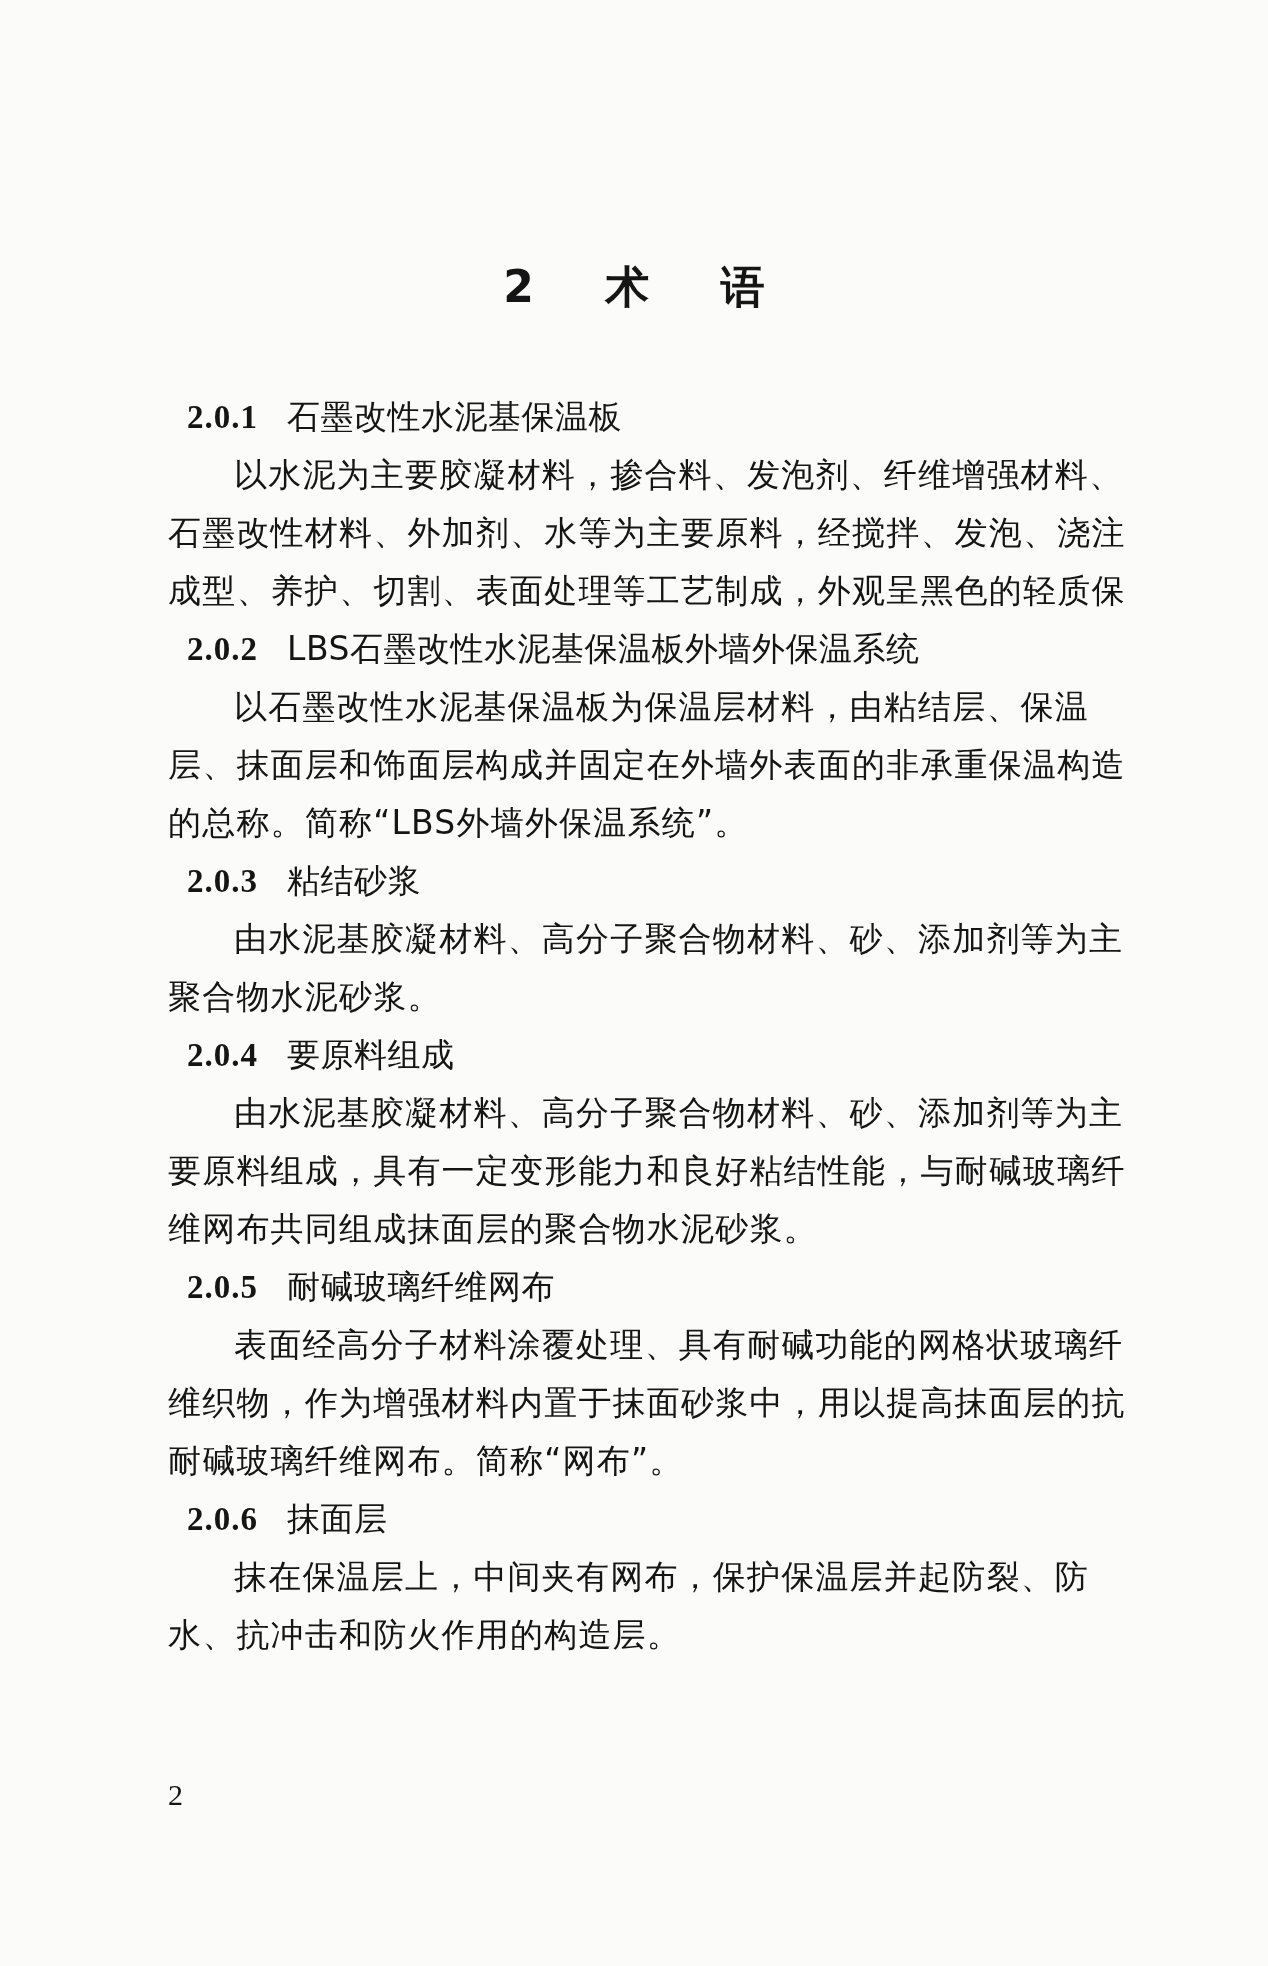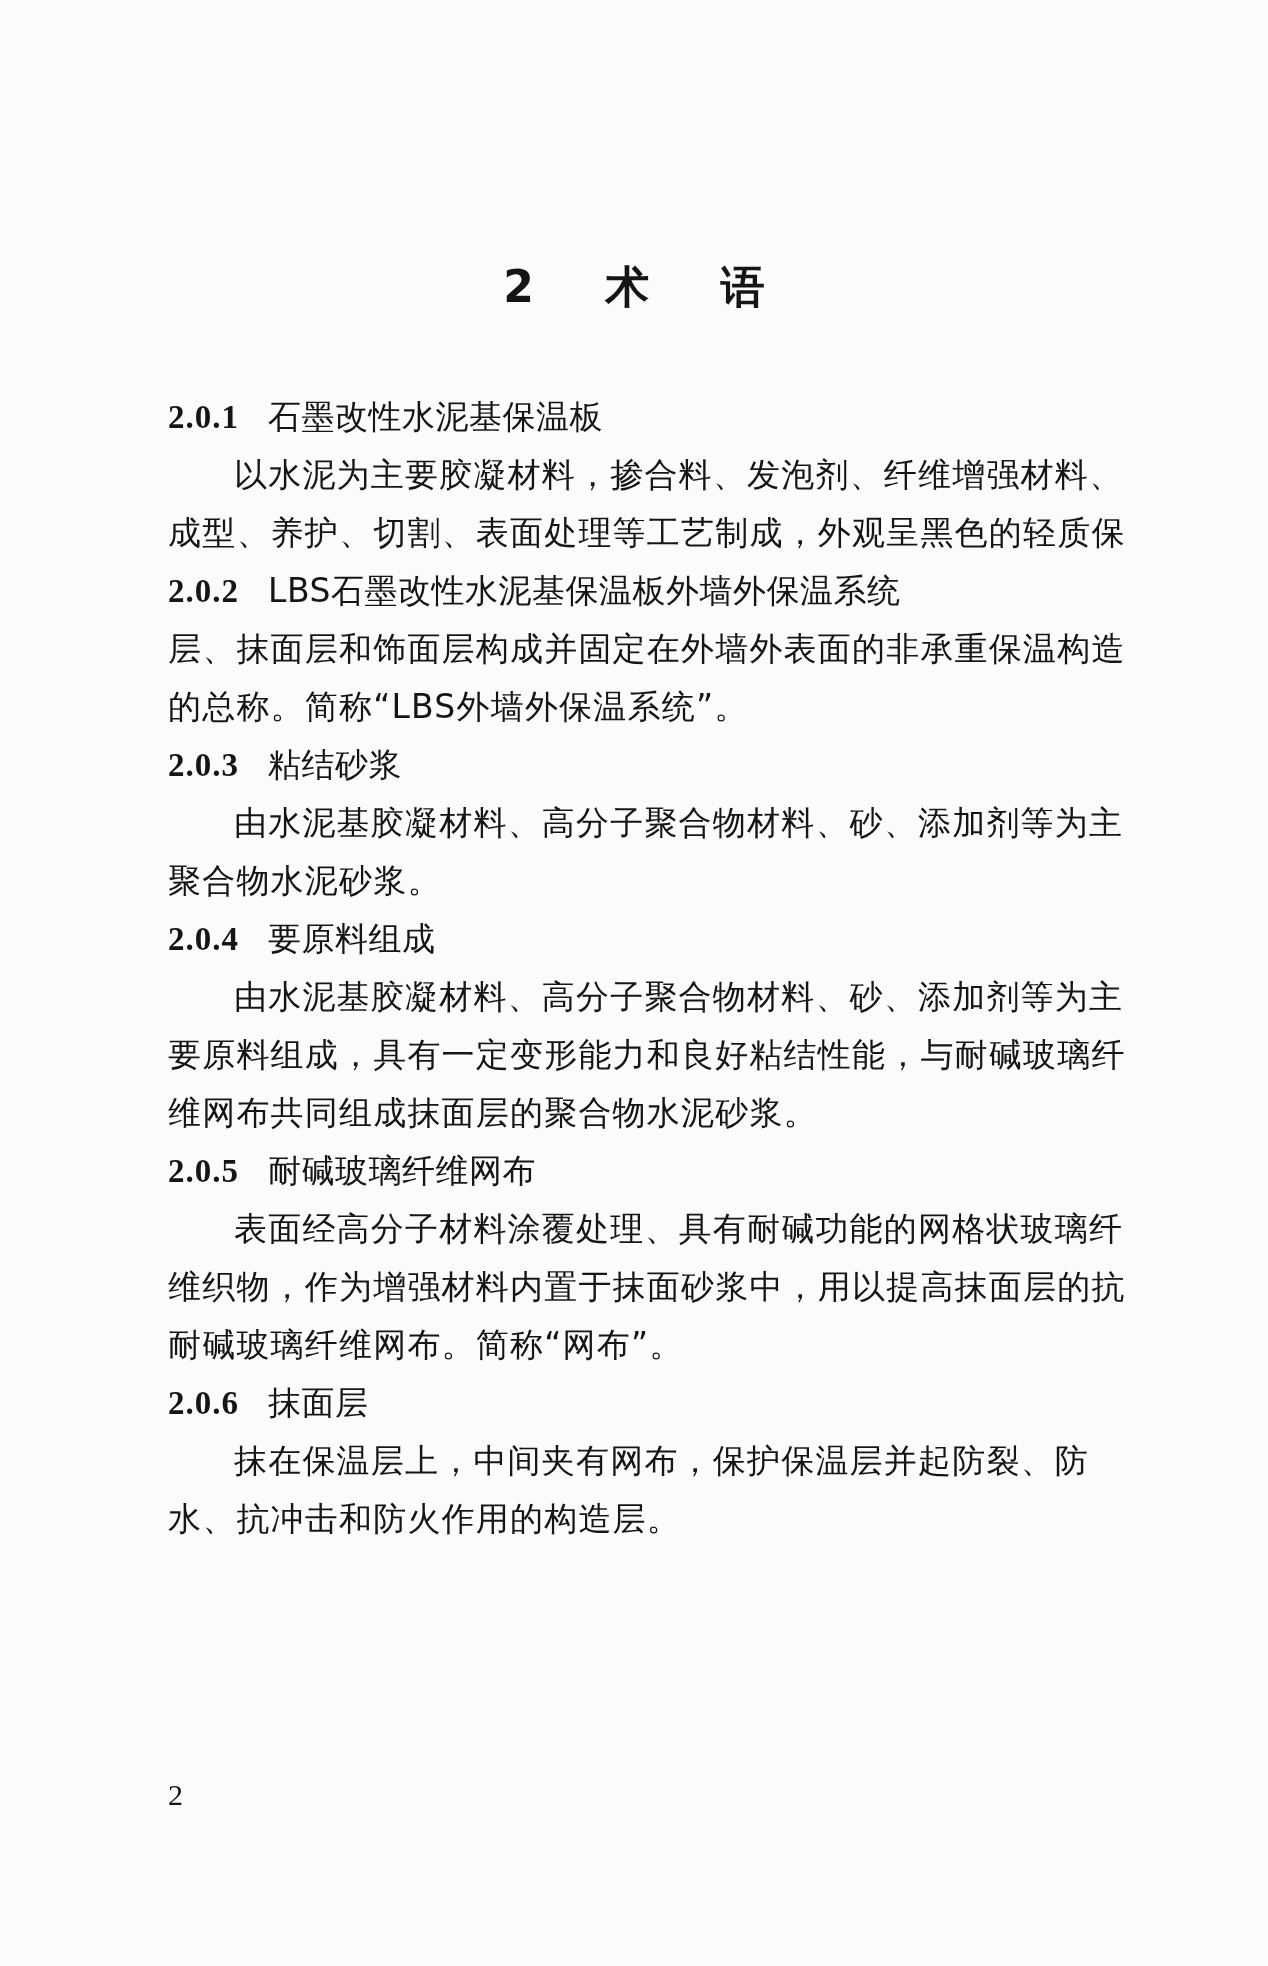--- a/index.html
+++ b/index.html
@@ -16,21 +16,21 @@
     text-align: center; font-size: 44px; font-weight: bold; letter-spacing: 0;
     font-family: "DejaVu Sans", sans-serif;
   }
   .title span { display: inline-block; margin: 0 28px; }
   .content { position: absolute; left: 168px; top: 388px; width: 990px; }
   .line {
     height: 58px; line-height: 58px; font-size: 33px; white-space: nowrap;
     font-family: "DejaVu Sans", sans-serif; letter-spacing: 1.2px;
   }
   .indent { padding-left: 66px; }
-  .num { font-family: "Liberation Serif", serif; font-weight: bold; font-size: 33px; display: inline-block; width: 100px; letter-spacing: 1px; }
+  .num { font-family: "Liberation Serif", serif; font-weight: bold; font-size: 33px; display: inline-block; width: 100px; letter-spacing: 1px; margin-left: 19px; }
   .term { letter-spacing: 0.5px; margin-top: 21px; }
   .pagenum {
     position: absolute; left: 168px; top: 1778px; font-size: 30px;
     font-family: "Liberation Serif", serif;
   }
 </style>
 </head>
 <body>
 
 <div class="page">
@@ -39,25 +39,27 @@
     <span>术</span>
     <span>语</span>
   </div>
 
   <div class="content">
 
     <div class="line">
       <span class="num">2.0.1</span><span class="term">石墨改性水泥基保温板</span>
     </div>
     <div class="line indent">以水泥为主要胶凝材料，掺合料、发泡剂、纤维增强材料、</div>
+    <div class="line">石墨改性材料、外加剂、水等为主要原料，经搅拌、发泡、浇注</div>
     <div class="line">成型、养护、切割、表面处理等工艺制成，外观呈黑色的轻质保</div>
 
     <div class="line">
       <span class="num">2.0.2</span><span class="term">LBS石墨改性水泥基保温板外墙外保温系统</span>
     </div>
+    <div class="line indent">以石墨改性水泥基保温板为保温层材料，由粘结层、保温</div>
     <div class="line">层、抹面层和饰面层构成并固定在外墙外表面的非承重保温构造</div>
     <div class="line">的总称。简称“LBS外墙外保温系统”。</div>
 
     <div class="line">
       <span class="num">2.0.3</span><span class="term">粘结砂浆</span>
     </div>
     <div class="line indent">由水泥基胶凝材料、高分子聚合物材料、砂、添加剂等为主</div>
     <div class="line">聚合物水泥砂浆。</div>
 
     <div class="line">

